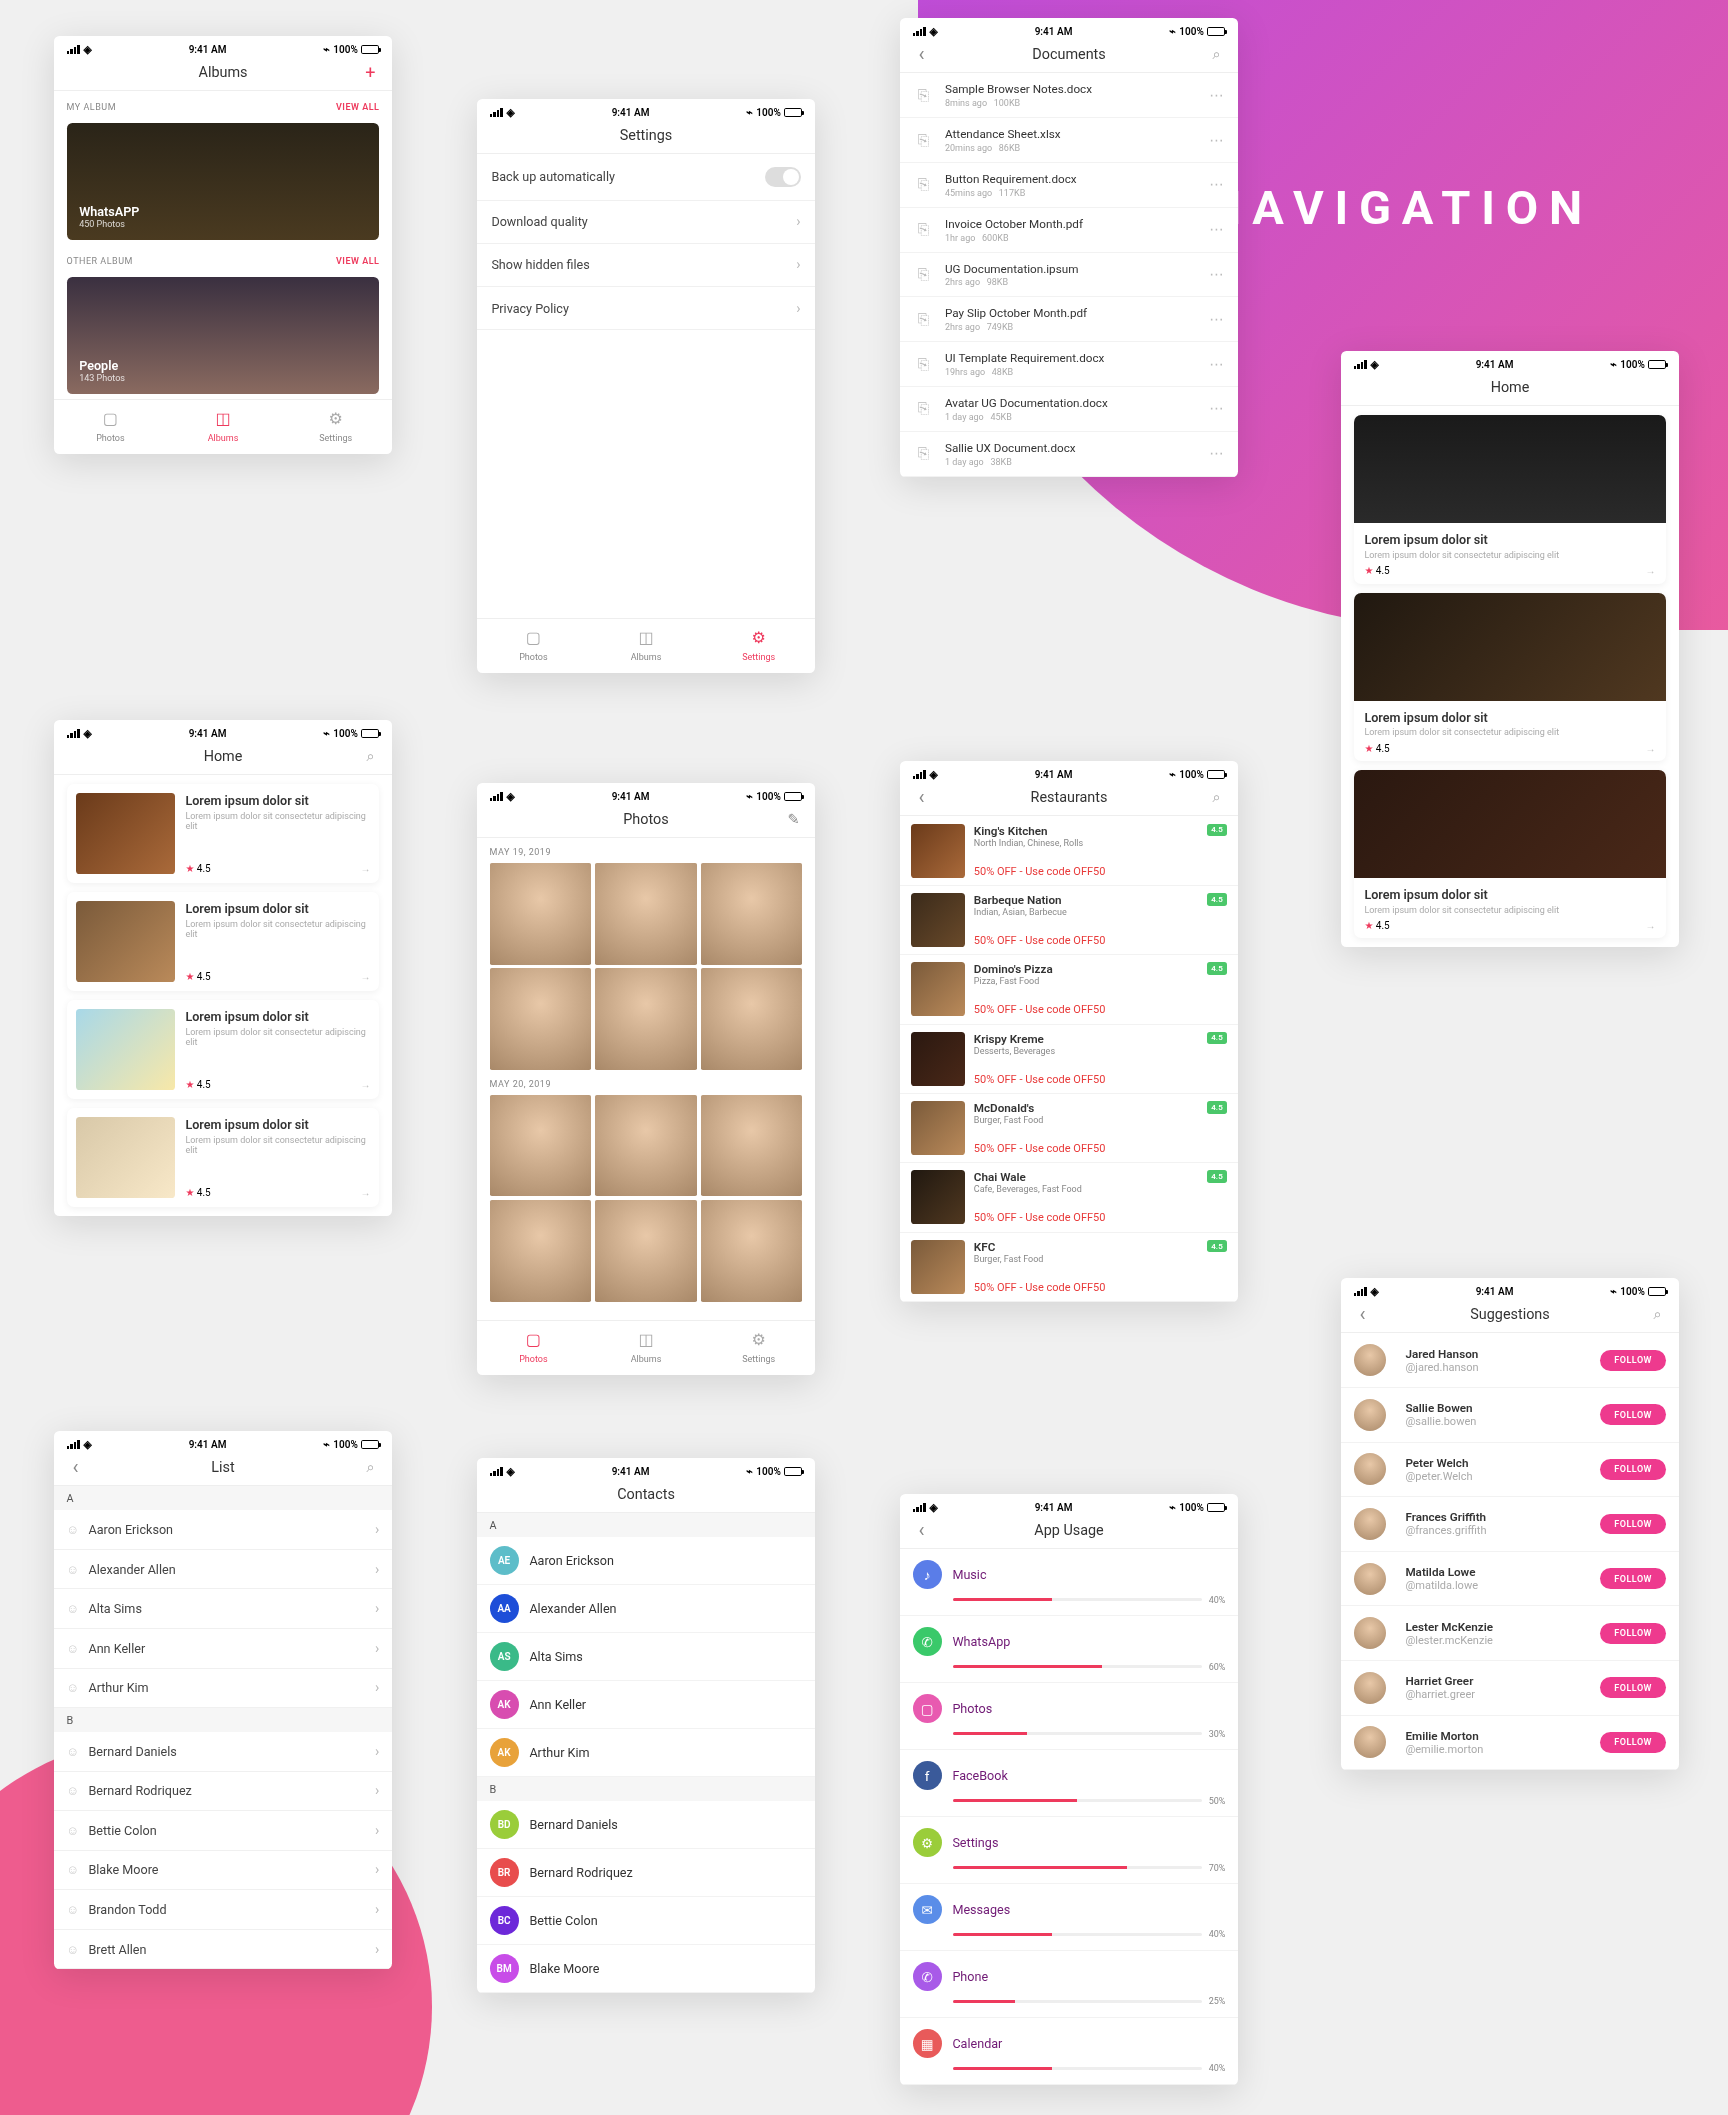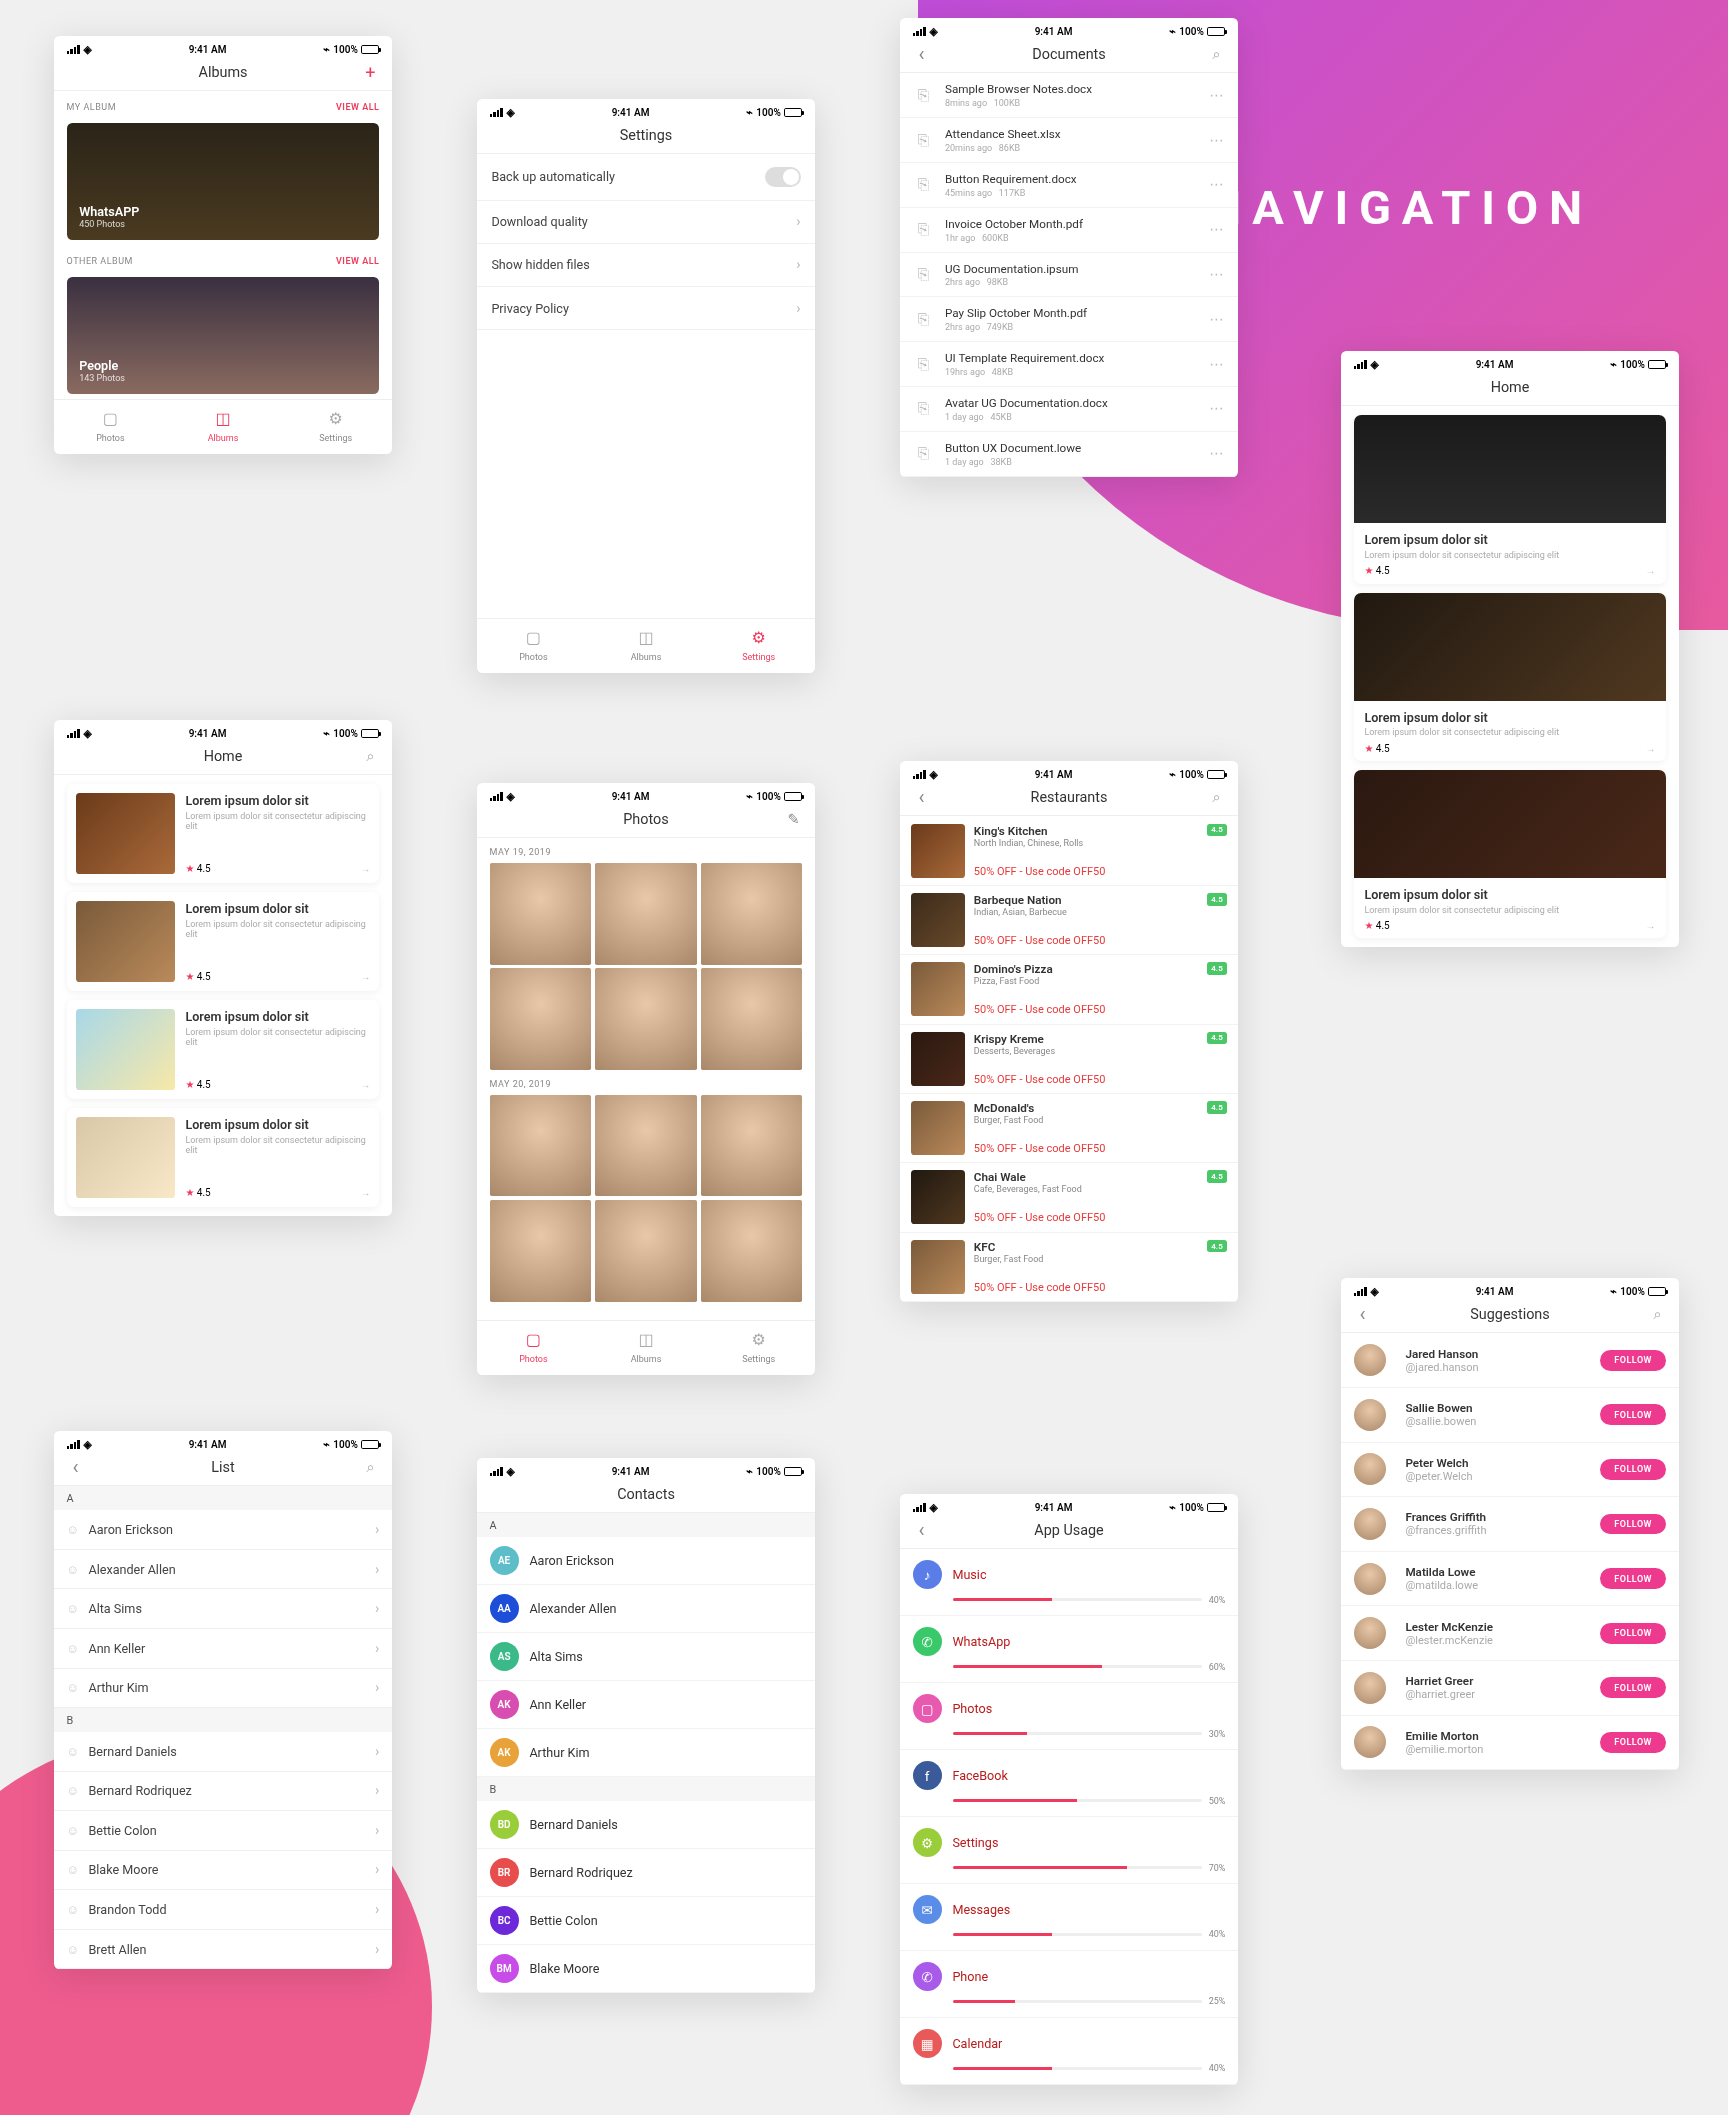--- a/index.html
+++ b/index.html
@@ -83,21 +83,21 @@
 .list-row { display:flex; align-items:center; justify-content:space-between; padding:10.8px 12.6px; border-bottom:0.9px solid #f0f0f0; font-size:12.6px; color:#444; }
 .list-row .left { display:flex; align-items:center; gap:9px; }
 .person-i { color:#ccc; font-size:12.6px; }
 
 .contact-row { display:flex; align-items:center; gap:10.8px; padding:9px 12.6px; border-bottom:0.9px solid #f2f2f2; font-size:12.6px; color:#333; }
 .avatar { width:29px; height:29px; border-radius:50%; display:flex; align-items:center; justify-content:center; color:#fff; font-size:10px; font-weight:600; }
 
 .usage-row { padding:10.8px 12.6px; border-bottom:0.9px solid #f2f2f2; }
 .usage-top { display:flex; align-items:center; gap:10.8px; }
 .usage-icon { width:29px; height:29px; border-radius:50%; display:flex; align-items:center; justify-content:center; color:#fff; font-size:13.5px; }
-.usage-name { font-size:12.6px; color:#b91c1c; flex:1; }
+.usage-name { font-size:12.6px; color:#701a75; flex:1; }
 .usage-bar-row { display:flex; align-items:center; gap:7.2px; margin-top:5.4px; margin-left:40px; }
 .usage-bar { flex:1; height:2.7px; background:#eee; border-radius:1.8px; overflow:hidden; }
 .usage-fill { height:100%; background:#ee3a5d; }
 .usage-pct { font-size:9px; color:#888; }
 
 .sugg-row { display:flex; align-items:center; gap:10.8px; padding:10.8px 12.6px; border-bottom:0.9px solid #f2f2f2; }
 .sugg-av { width:32px; height:32px; border-radius:50%; background:#888; flex-shrink:0; }
 .sugg-info { flex:1;margin-left:9px; }
 .sugg-name { font-size:11.7px; font-weight:600; color:#333; }
 .sugg-handle { font-size:11px; color:#aaa; }
@@ -317,21 +317,21 @@
     <span class="doc-i">⎘</span>
     <div class="doc-info">
           <div class="doc-name">Avatar UG Documentation.docx</div>
     <div class="doc-meta">1 day ago&nbsp;&nbsp;&nbsp;45KB</div>
         </div>
     <span class="dots">⋯</span>
       </div>
       <div class="doc-row">
     <span class="doc-i">⎘</span>
     <div class="doc-info">
-          <div class="doc-name">Button UX Document.lowe</div>
+          <div class="doc-name">Sallie UX Document.docx</div>
     <div class="doc-meta">1 day ago&nbsp;&nbsp;&nbsp;38KB</div>
         </div>
     <span class="dots">⋯</span>
       </div>
     </div>
 </div>
 
 <div class="phone" id="ph-home">
   <div class="status-bar">
       <div class="status-left">

